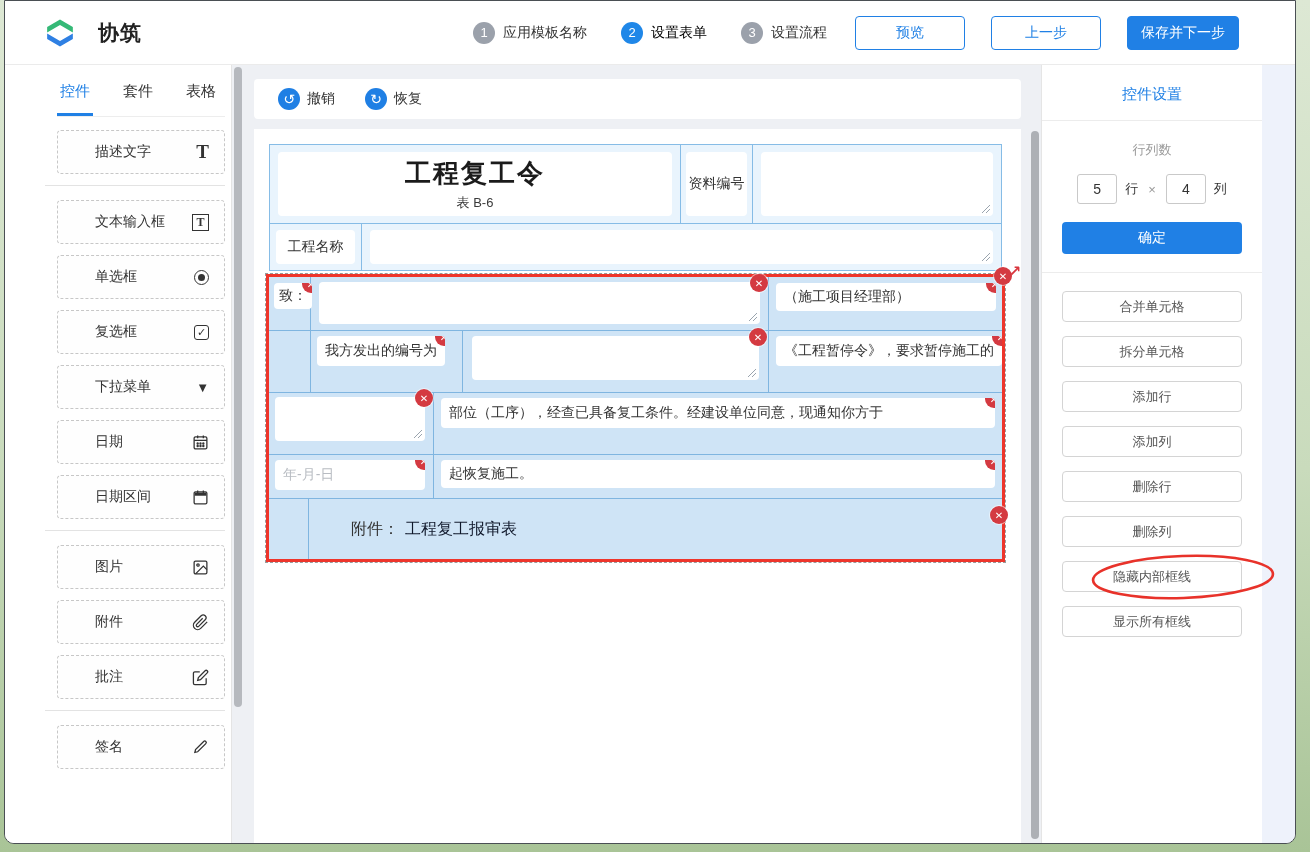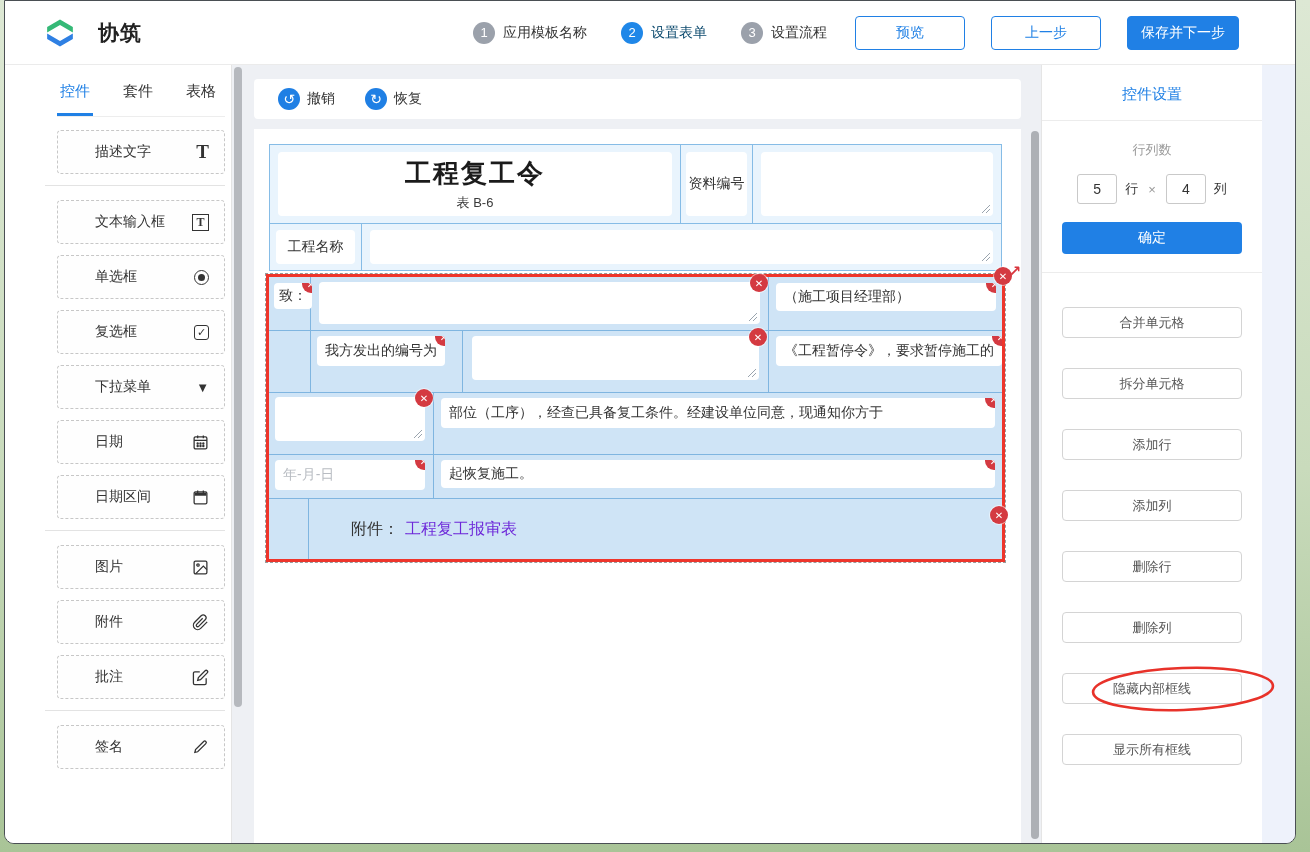--- a/index.html
+++ b/index.html
@@ -13,21 +13,21 @@
   
   .hdr { height:64px; background:#fff; border-bottom:1px solid #ebebeb; display:flex; align-items:center; flex:0 0 auto; }
   .logo { display:flex; align-items:center; gap:23px; margin-left:40px; width:200px; }
   .logo-text { font-size:21px; font-weight:bold; color:#222; letter-spacing:1px; }
   .stepper { display:flex; align-items:center; gap:34px; margin-left:228px; }
   .step { display:flex; align-items:center; gap:8px; }
   .step-num { width:22px; height:22px; border-radius:50%; background:#9ba1ab; color:#fff; font-size:13px;
               display:flex; align-items:center; justify-content:center; }
   .step.active .step-num { background:#1f87e8; }
   .step-label { font-size:14px; color:#333; }
-  .step.active .step-label { color:#0c4a6e;font-family:Liberation Mono, monospace; }
+  .step.active .step-label { color:#000000;font-family:Liberation Mono, monospace; }
   .hdr-actions { margin-left:auto; margin-right:56px; display:flex; gap:26px; }
   .btn { height:34px; border-radius:4px; font-size:14px; cursor:pointer; }
   .btn-outline { width:110px; background:#fff; border:1px solid #2080e5; color:#2080e5; }
   .btn-primary { width:112px; background:#2080e5; border:1px solid #2080e5; color:#fff; }
 
   
   .app-body { flex:1; display:flex; min-height:0; }
 
   
   .sidebar { width:227px; background:#fff; border-right:1px solid #e4e4e4; padding:0 6px 0 52px; overflow:hidden; }
@@ -84,39 +84,39 @@
   .srow:last-child { border-bottom:none; }
   .scell { position:relative; border-right:1px solid #7fb5e0; }
   .scell:last-child { border-right:none; }
   .grow { flex:1; min-width:0; }
   .xb { position:absolute; top:-8px; right:-8px; width:18px; height:18px; border-radius:50%; background:#d43a41;
         color:#fff; font-size:10px; font-weight:bold; display:flex; align-items:center; justify-content:center;
         z-index:5; cursor:pointer; box-shadow:0 0 0 1px rgba(255,255,255,.55); }
   .slbl { background:#fff; border-radius:4px; font-size:14px; color:#333; display:flex; align-items:center;
           padding:0 8px; white-space:nowrap; overflow:hidden; }
   .date-ph { color:#b8bcc2; }
-  .link { color:#6d28d9; cursor:pointer; }
+  .link { color:#0f172a; cursor:pointer; }
   .corner-arrow { position:absolute; top:-15px; right:-19px; color:#d9363e; font-size:15px; font-weight:bold; z-index:6; }
 
   .canvas-scroll { width:12px; background:#eef0f4; position:relative; }
   .canvas-scroll .thumb { position:absolute; left:2px; top:66px; width:8px; bottom:4px; background:#adb0b5; border-radius:4px; }
 
   
   .rpanel { width:221px; background:#fff; border-left:1px solid #e5e5e5; display:flex; flex-direction:column; align-items:center; }
   .rp-title { width:100%; text-align:center; padding:20px 0 16px; font-size:15px; color:#2080e5; border-bottom:1px solid #ececec; }
   .rp-rowcol-label { margin-top:20px; font-size:13px; color:#9a9a9a; }
   .rp-inputs { margin-top:15px; display:flex; align-items:center; gap:8px; }
   .rp-input { width:40px; height:30px; border:1px solid #c9c9c9; border-radius:3px; text-align:center; font-size:14px; color:#333; }
   .rp-unit { font-size:13px; color:#333; }
   .rp-x { font-size:13px; color:#999; margin:0 2px; }
   .rp-confirm { margin-top:18px; width:180px; height:32px; background:#2080e5; border:none; border-radius:4px;
                 color:#fff; font-size:14px; cursor:pointer; }
   .rp-div { width:100%; border-bottom:1px solid #ececec; margin-top:18px; }
   .rp-btns { margin-top:18px; display:flex; flex-direction:column; gap:14px; }
-  .pbtn-wrap { position:relative;margin-top:16px; }
+  .pbtn-wrap { position:relative; }
   .pbtn { width:180px; height:31px; background:#fff; border:1px solid #d4d4d4; border-radius:4px;
           font-size:13px; color:#555; cursor:pointer; }
   .anno { position:absolute; left:28px; top:-8px; pointer-events:none; }
   .rgutter { width:33px; background:#eef2fb; }
 </style>
 </head>
 <body>
 
 <div class="desktop">
 <div class="window">

